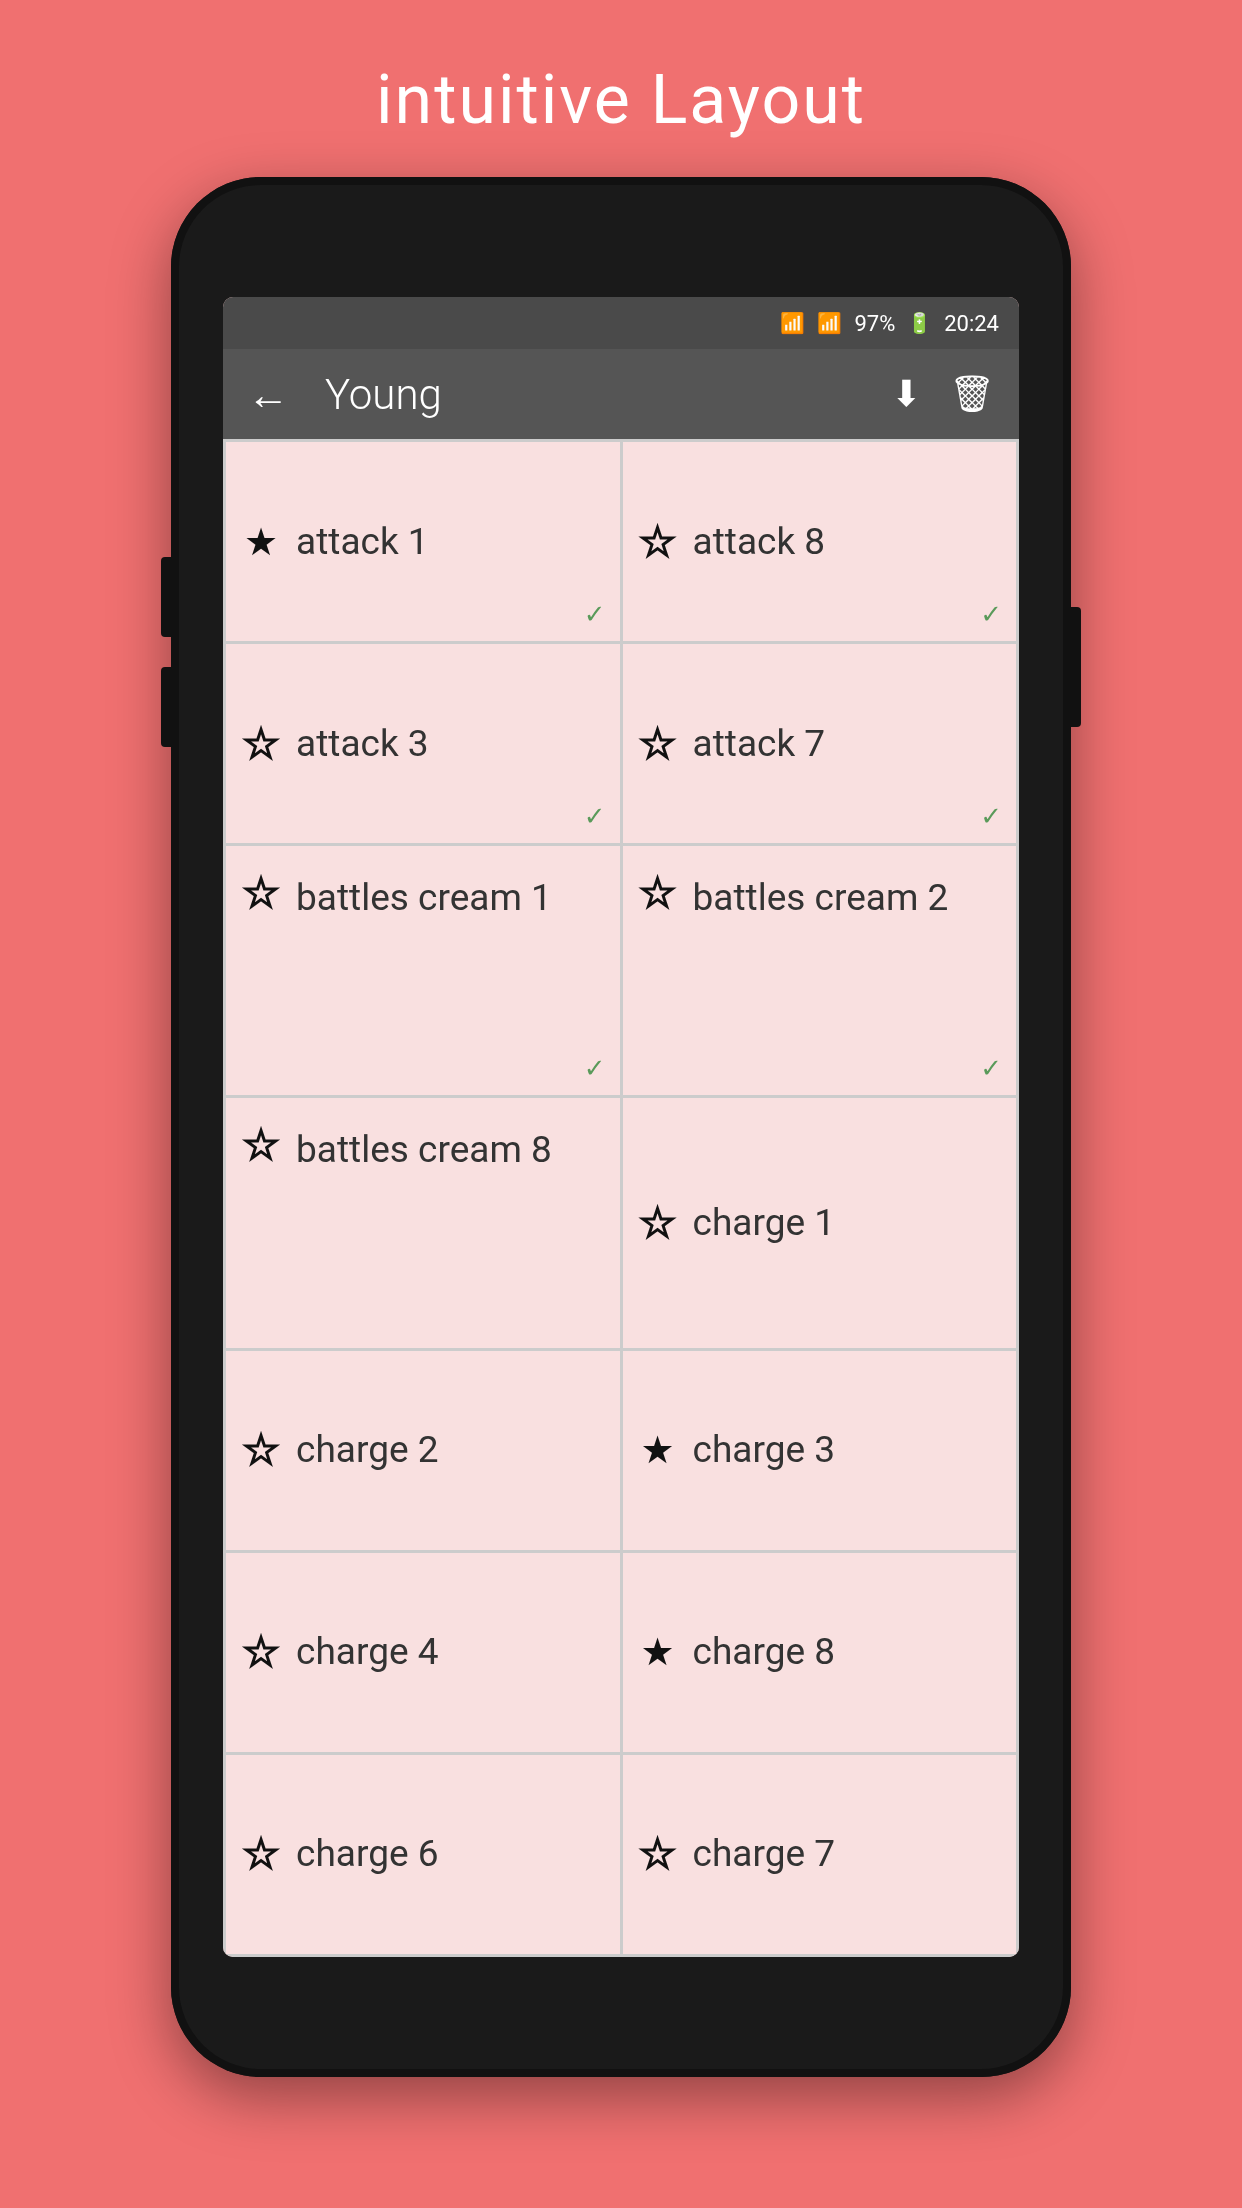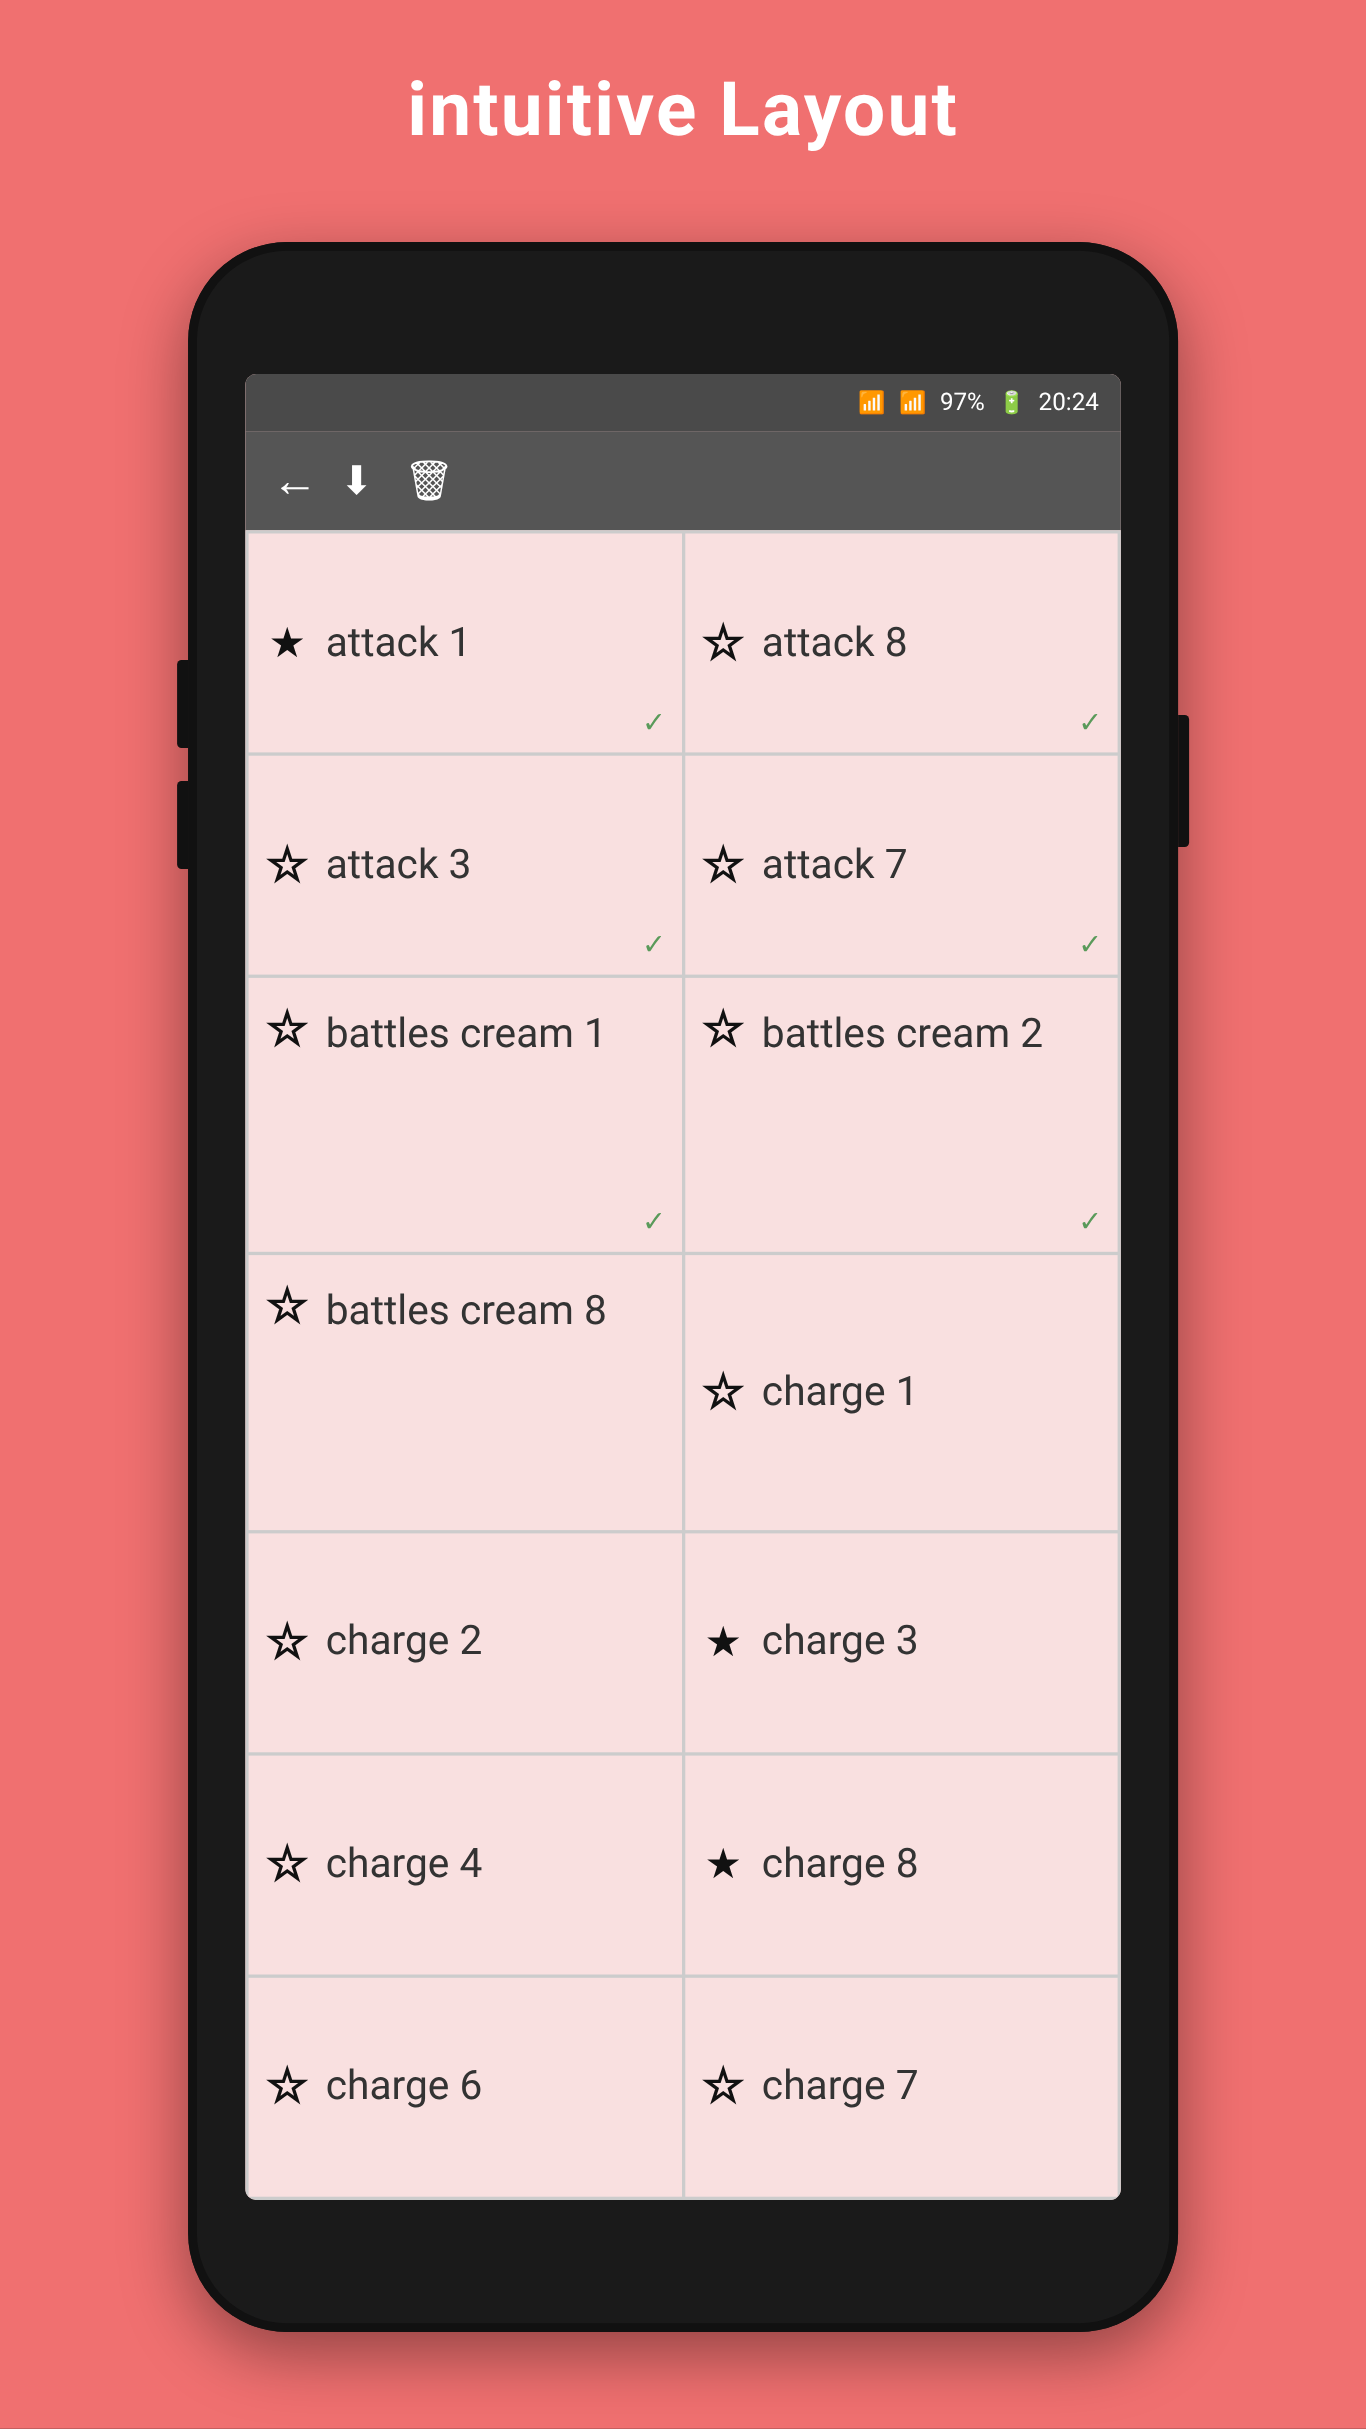--- a/index.html
+++ b/index.html
@@ -11,24 +11,24 @@
       display: flex;
       flex-direction: column;
       align-items: center;
       font-family: 'Roboto', Arial, sans-serif;
       overflow: hidden;
     }
 
     .page-title {
       color: white;
       font-size: 68px;
-      font-weight: 700;
+      font-weight: 400;
       letter-spacing: 2px;
       margin-top: 60px;
-      margin-bottom: 80px;
+      margin-bottom: 37px;
     }
 
     .phone-wrapper {
       position: relative;
       width: 900px;
       height: 1900px;
     }
 
     
     .phone-shell {
@@ -218,20 +218,21 @@
     <div class="status-bar">
       <span class="status-icon">📶</span>
       <span class="status-icon">📶</span>
       <span class="status-bar-text">97%</span>
       <span class="status-icon">🔋</span>
       <span class="status-bar-text">20:24</span>
     </div>
 
     <div class="toolbar">
       <span class="toolbar-back">←</span>
+      <span class="toolbar-title">Young</span>
       <div class="toolbar-icons">
         <span class="toolbar-icon">⬇</span>
         <span class="toolbar-icon">🗑</span>
       </div>
     </div>
 
     <div class="grid-list" id="grid-container">
     <div class="grid-item">
           <span class="star-icon star-filled">★</span>
           <span class="item-label">attack 1</span>

